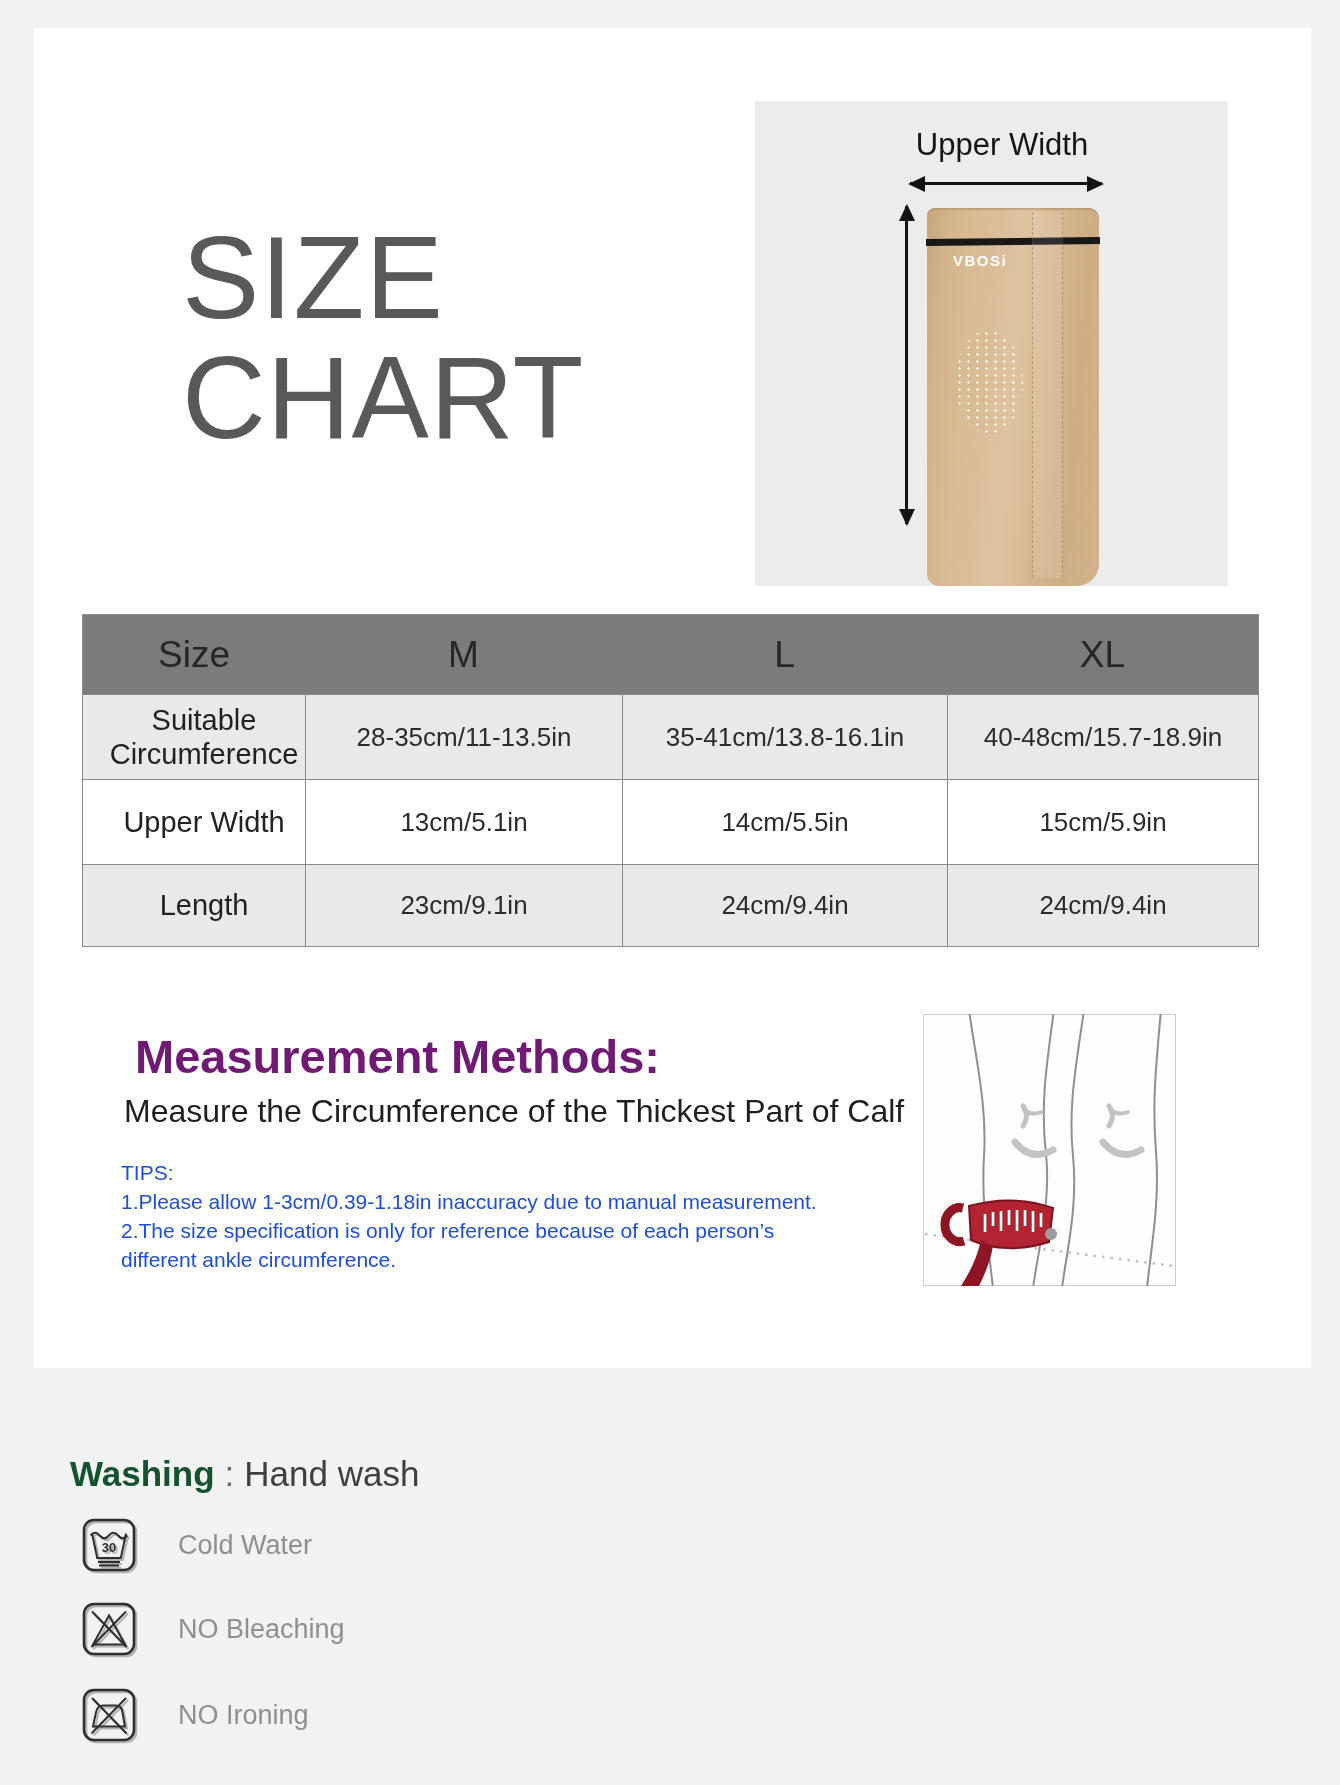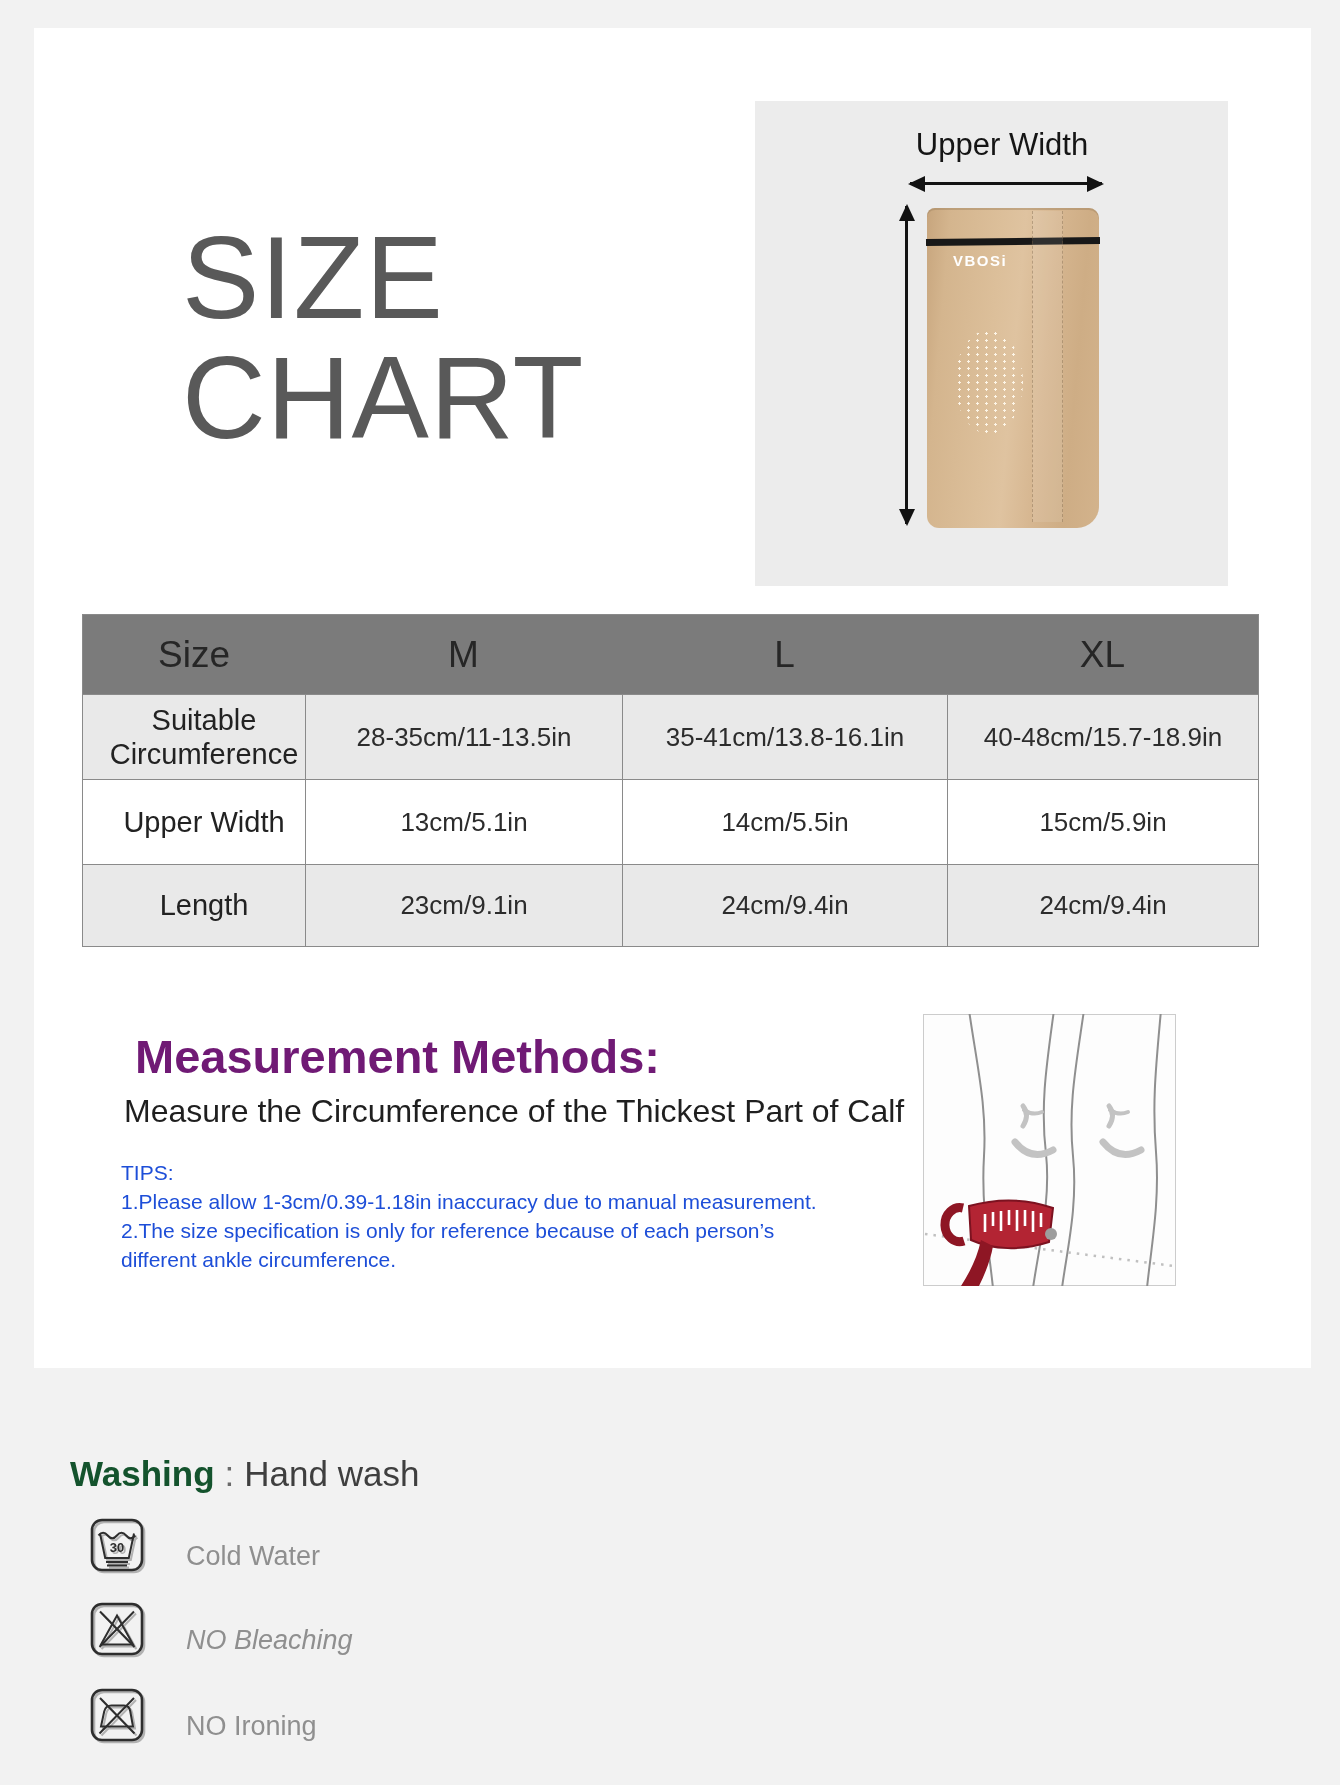--- a/index.html
+++ b/index.html
@@ -14,21 +14,21 @@
   .pbox{position:absolute;left:755px;top:101px;width:473px;height:485px;background:#ececec;}
   .uw-label{position:absolute;left:127px;top:26px;width:240px;text-align:center;font-size:31px;color:#151515;}
   .h-arrow{position:absolute;left:155px;top:81px;width:192px;height:3px;background:#121212;}
   .h-arrow::before,.h-arrow::after{content:"";position:absolute;top:-6.5px;width:0;height:0;border-top:8px solid transparent;border-bottom:8px solid transparent;}
   .h-arrow::before{left:-2px;border-right:17px solid #121212;}
   .h-arrow::after{right:-2px;border-left:17px solid #121212;}
   .v-arrow{position:absolute;left:150px;top:105px;width:3px;height:318px;background:#121212;}
   .v-arrow::before,.v-arrow::after{content:"";position:absolute;left:-6.5px;width:0;height:0;border-left:8px solid transparent;border-right:8px solid transparent;}
   .v-arrow::before{top:-2px;border-bottom:17px solid #121212;}
   .v-arrow::after{bottom:-2px;border-top:17px solid #121212;}
-  .sleeve{position:absolute;left:172px;top:107px;width:172px;height:320px;
+  .sleeve{position:absolute;left:172px;top:107px;width:172px;height:378px;
     background:linear-gradient(95deg,#c7a57d 0%,#d4b58e 12%,#dcbf9a 38%,#dfc3a0 50%,#d6b690 66%,#cead85 82%,#d3b38c 100%);
     border-radius:8px 10px 22px 12px;box-shadow:inset 0 2px 0 rgba(160,130,95,.45);}
   .sleeve .band{position:absolute;left:-1px;top:30px;width:174px;height:7px;background:#181818;transform:rotate(-0.7deg);}
   .sleeve .logo{position:absolute;left:26px;top:44px;font-size:15px;font-weight:bold;color:#ffffff;letter-spacing:1.5px;}
   .sleeve .dots{position:absolute;left:28px;top:122px;width:68px;height:104px;border-radius:50%;
     background-image:radial-gradient(rgba(255,248,235,.95) 1.3px, rgba(255,248,235,0) 1.6px);background-size:9px 7px;}
   .sleeve .seam{position:absolute;left:61%;top:1%;width:17%;height:97%;background:rgba(255,255,255,.10);
     border-left:1px dashed rgba(120,95,65,.40);border-right:1px dashed rgba(120,95,65,.40);}
 
   
@@ -45,22 +45,22 @@
   
   .m-head{position:absolute;left:135px;top:1029px;font-size:47px;font-weight:bold;color:#701a75;}
   .m-sub{position:absolute;left:124px;top:1093px;font-size:32px;color:#1f1f1f;}
   .tips{position:absolute;left:121px;top:1158px;font-size:21px;color:#1d4ed8;line-height:29px;}
   .legs{position:absolute;left:923px;top:1014px;width:253px;height:272px;}
 
   
   .w-title{position:absolute;left:70px;top:1454px;font-size:35px;color:#3f3f3f;}
   .w-title .b{font-weight:bold;color:#14532d;}
   .w-title .sep{margin:0 10px;color:#6a6a6a;font-weight:400;}
-  .w-item{position:absolute;left:82px;display:flex;align-items:flex-end;gap:42px;margin-left:8px;}
-  .w-item.i0{top:1518px;} .w-item.i1{top:1602px;font-style:italic;} .w-item.i2{top:1688px;}
+  .w-item{position:absolute;left:82px;display:flex;align-items:center;gap:42px;}
+  .w-item.i0{top:1518px;} .w-item.i1{top:1602px;} .w-item.i2{top:1688px;}
   .wicon{width:54px;height:54px;filter:drop-shadow(2px 2.5px 0px rgba(100,100,100,.45));}
   .w-label{font-size:27px;color:#8f8f8f;}
 </style>
 </head>
 <body>
 
 <div class="page">
   <div class="card"></div>
 
   <div class="size-title">

